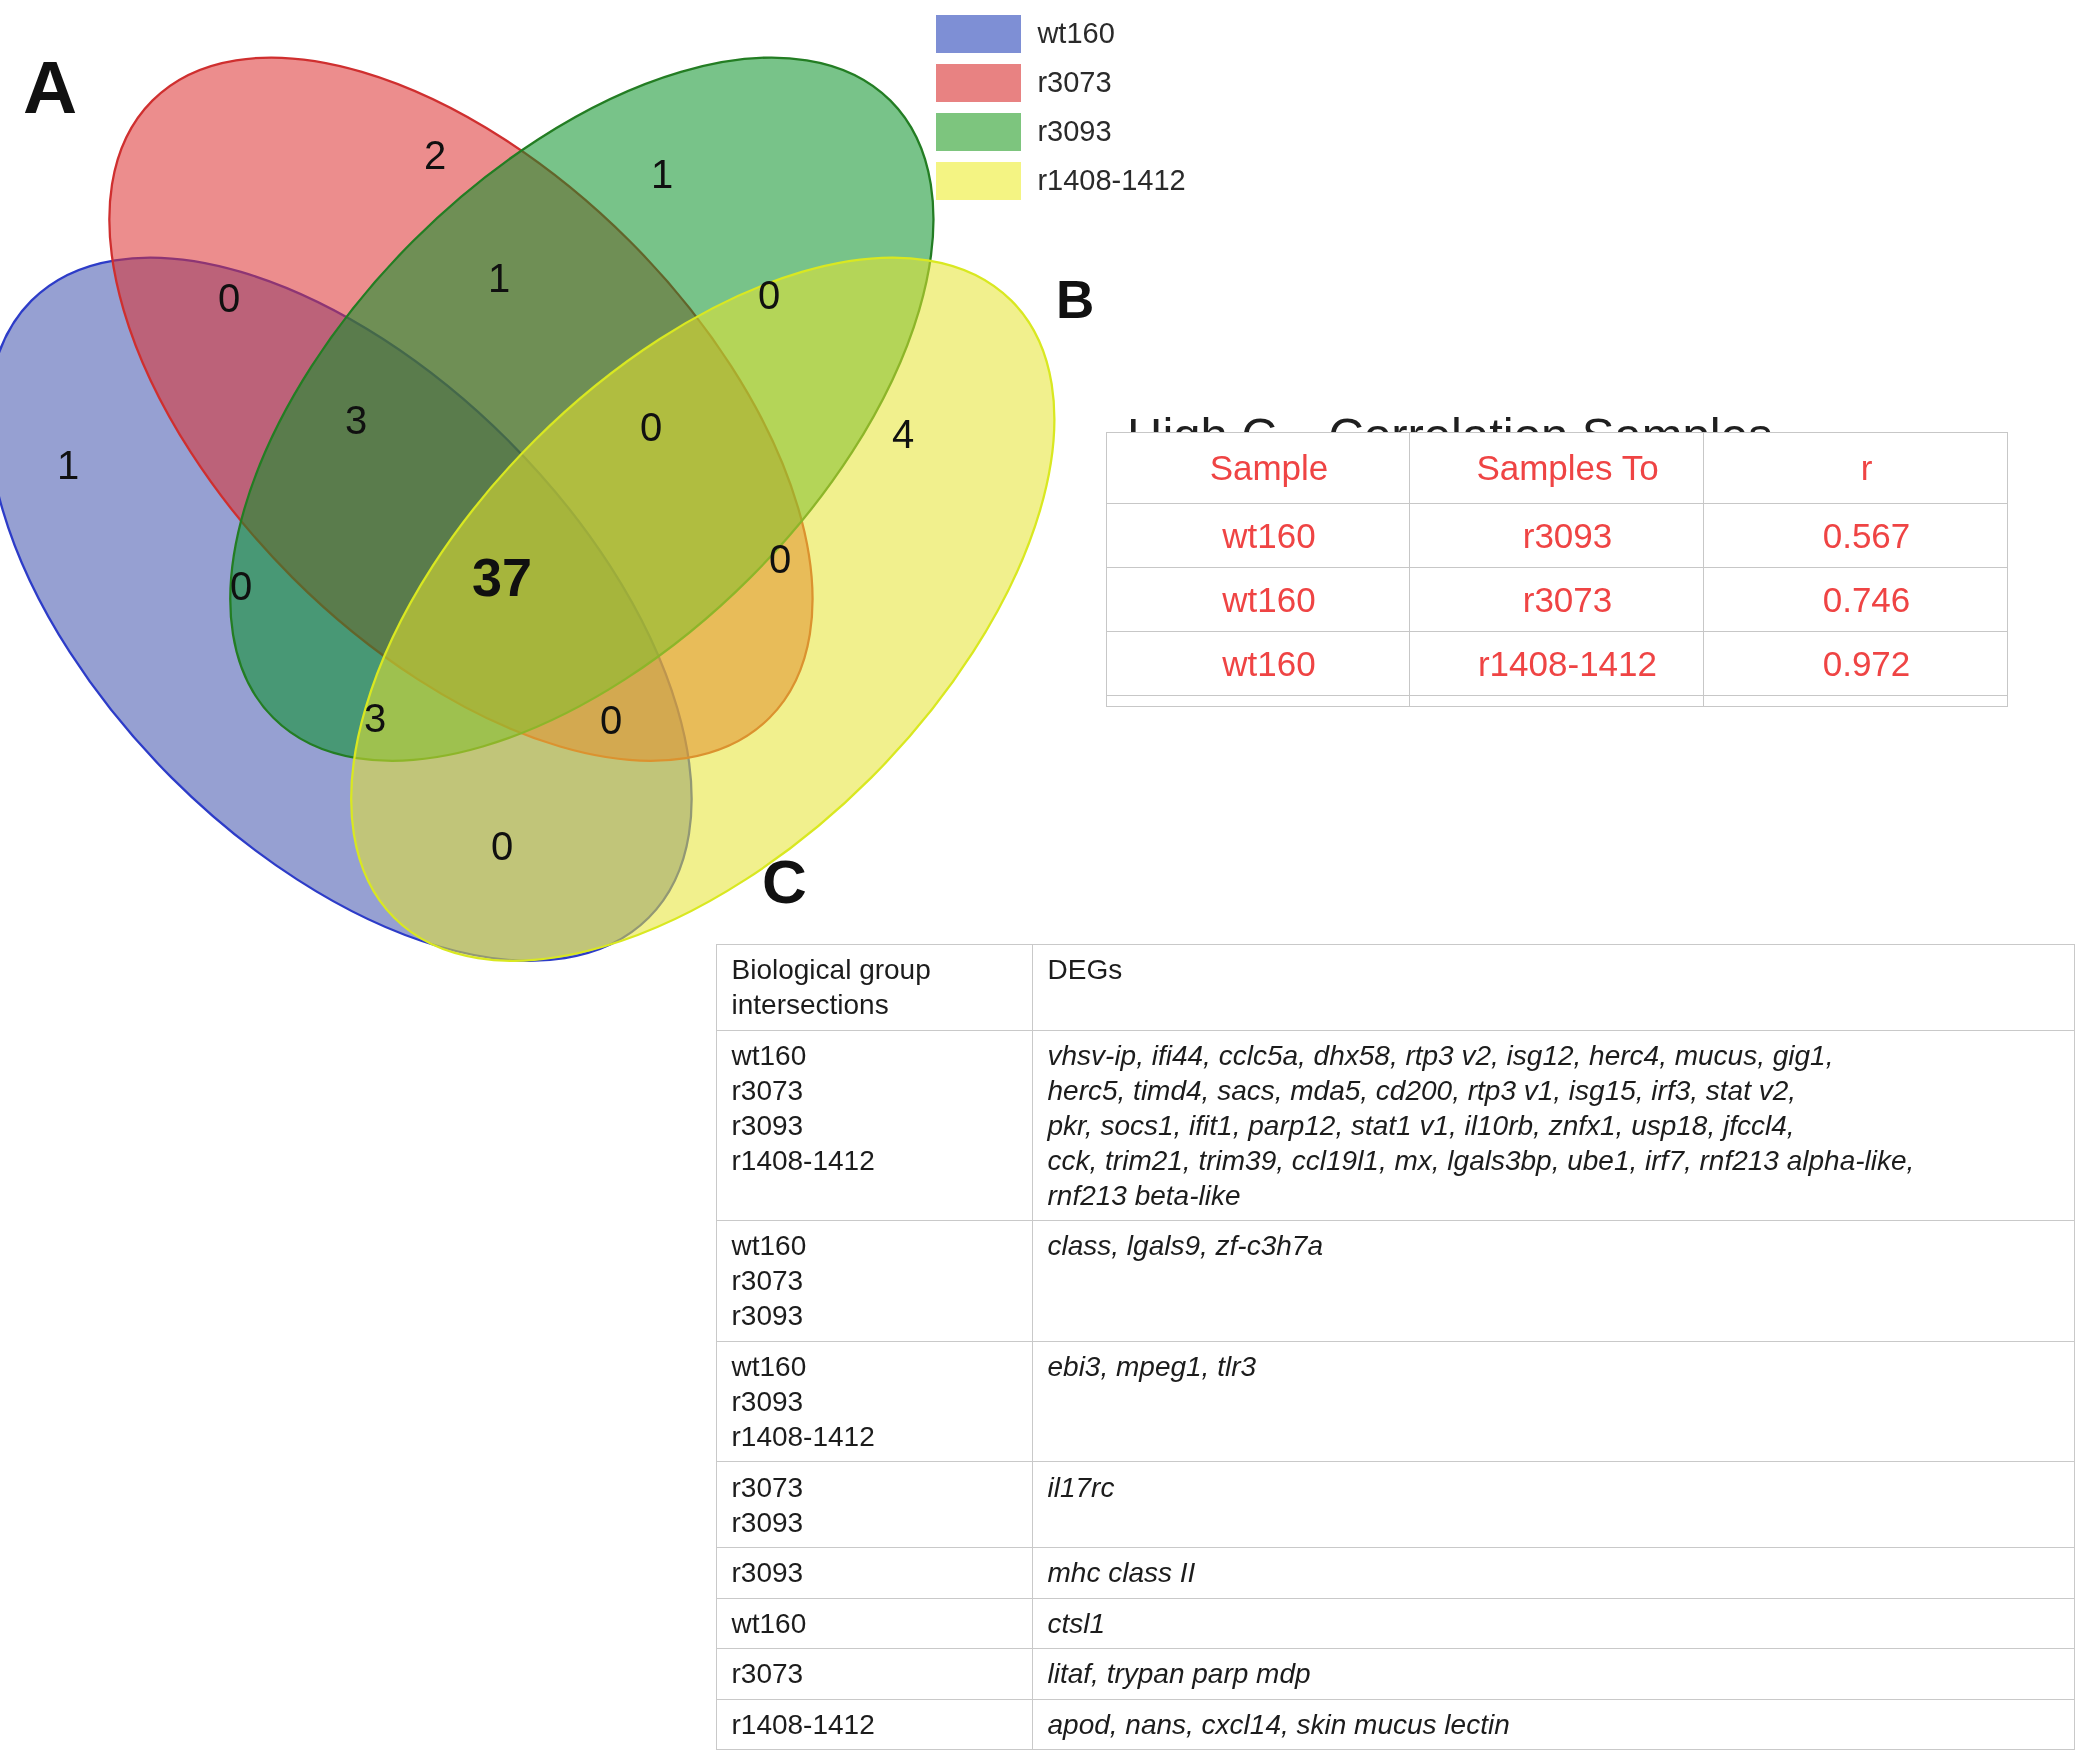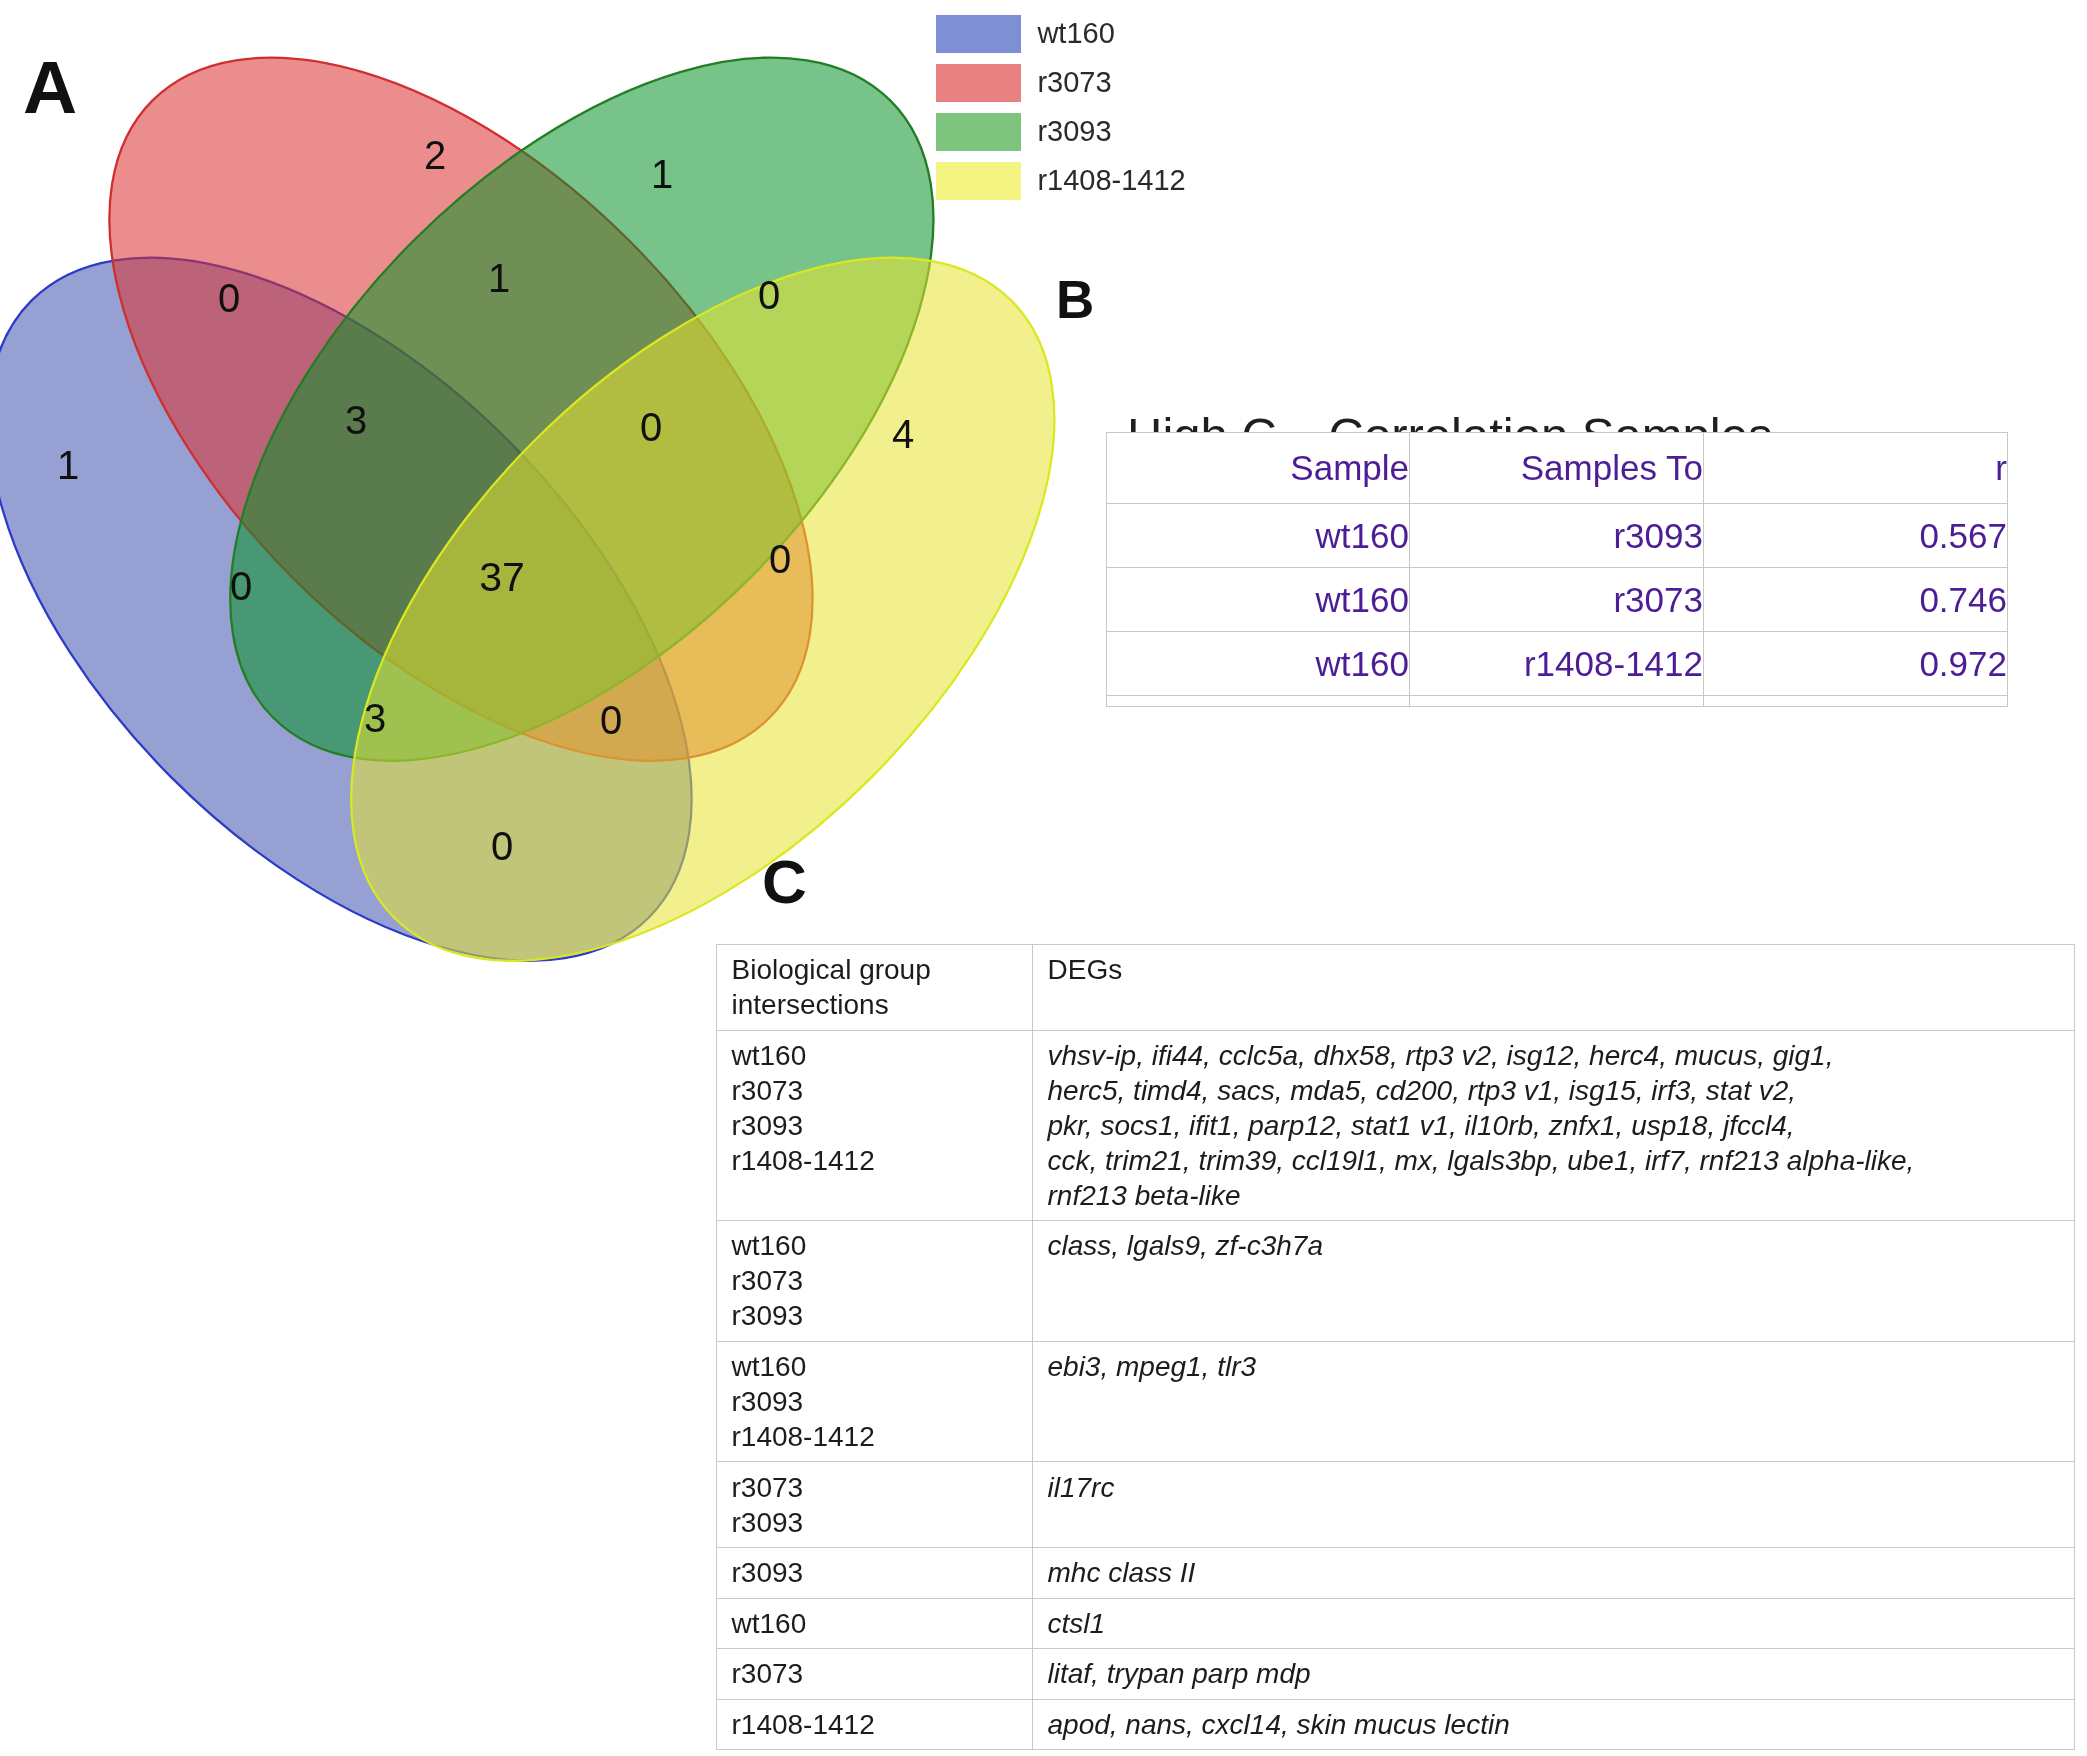--- a/index.html
+++ b/index.html
@@ -8,34 +8,34 @@
   .panel-letter{position:absolute;font-weight:bold;color:#111;line-height:1;}
   #letter-a{left:23px;top:50px;font-size:75px;}
   #letter-b{left:1056px;top:273px;font-size:53px;}
   #letter-c{left:762px;top:851px;font-size:62px;}
 
   
   #venn-wrap{left:0;top:0;width:1091px;height:982px;}
   #venn-svg{position:absolute;left:0;top:0;}
   #venn-svg ellipse{fill-opacity:0.55;stroke-width:2.5;}
   .vnum{position:absolute;transform:translate(-50%,-50%);font-size:40px;color:#101010;}
-  .vnum.big{font-size:41px;}
+  .vnum.big{font-size:54px;font-weight:bold;}
 
   
   #legend{left:936px;top:14.5px;}
   .legend-item{display:flex;align-items:center;height:38px;margin-bottom:11px;}
   .legend-swatch{width:85px;height:38px;flex:0 0 85px;}
   .legend-label{margin-left:16.4px;font-size:29px;color:#2a2a2a;}
 
   
   #b-title{left:1127px;top:407px;font-size:49px;color:#1f1f1f;white-space:nowrap;}
   #b-title sub{font-size:29px;}
   #crt-table{left:1106px;top:432px;border-collapse:collapse;table-layout:fixed;background:#fff;}
-  #crt-table td,#crt-table th{border:1.8px solid #c7c7c7;font-size:35px;font-weight:400;text-align:right;
-    padding:0 0 0 22px;vertical-align:middle;color:#4c1d95;white-space:nowrap;overflow:hidden;}
+  #crt-table td,#crt-table th{border:1.8px solid #c7c7c7;font-size:35px;font-weight:400;text-align:center;
+    padding:0 0 0 22px;vertical-align:middle;color:#ef4444;white-space:nowrap;overflow:hidden;}
   #crt-table tr.hdr{height:71px;}
   #crt-table tr.data{height:64px;}
   #crt-table tr.spacer{height:11px;}
 
   
   #deg-table{left:716px;top:944px;border-collapse:collapse;table-layout:fixed;background:#fff;}
   #deg-table td,#deg-table th{border:1.8px solid #c9c9c9;font-size:28px;font-weight:400;text-align:left;
     vertical-align:top;padding:7.3px 14.5px 7.3px 14.5px;color:#1c1c1c;line-height:35px;}
   #deg-table .degs-cell{font-style:italic;}
   #deg-table tr.hdr{height:82px;padding-left:32px;}

